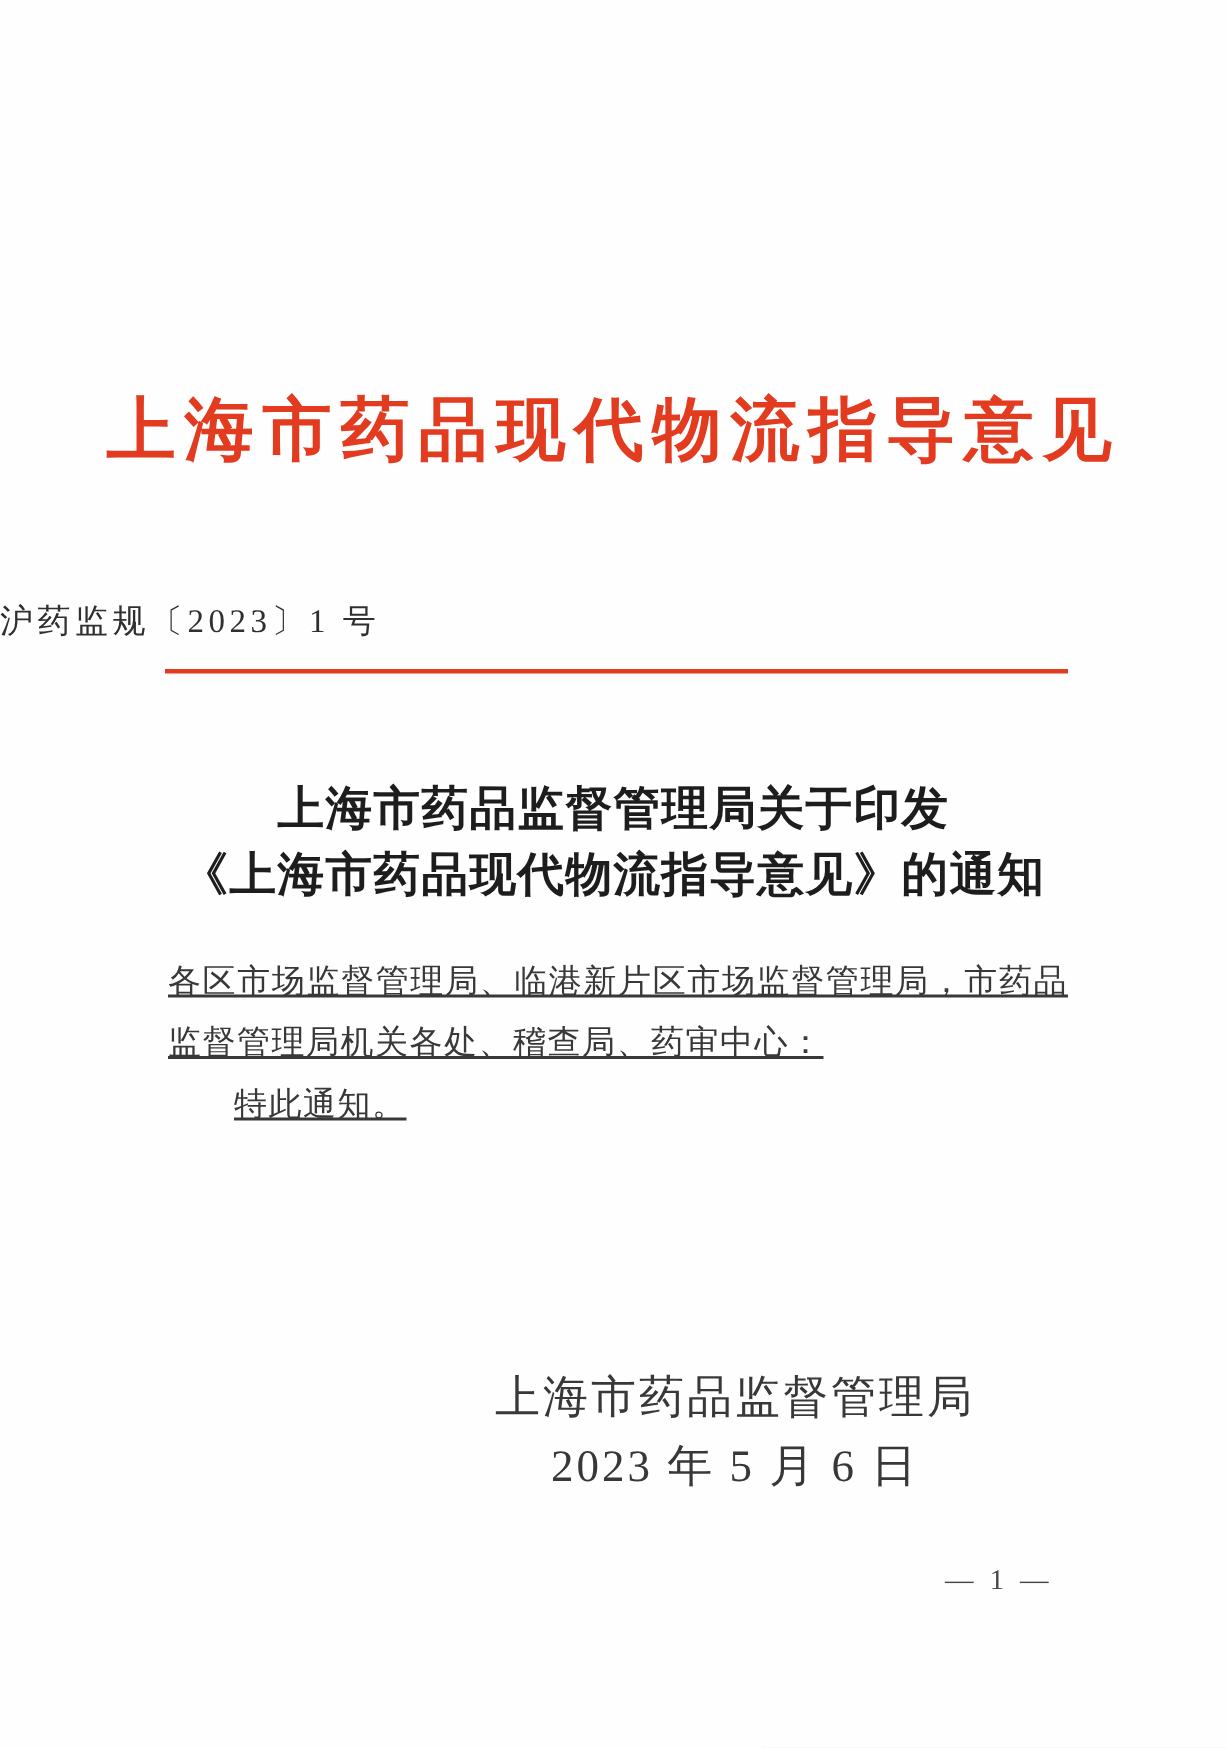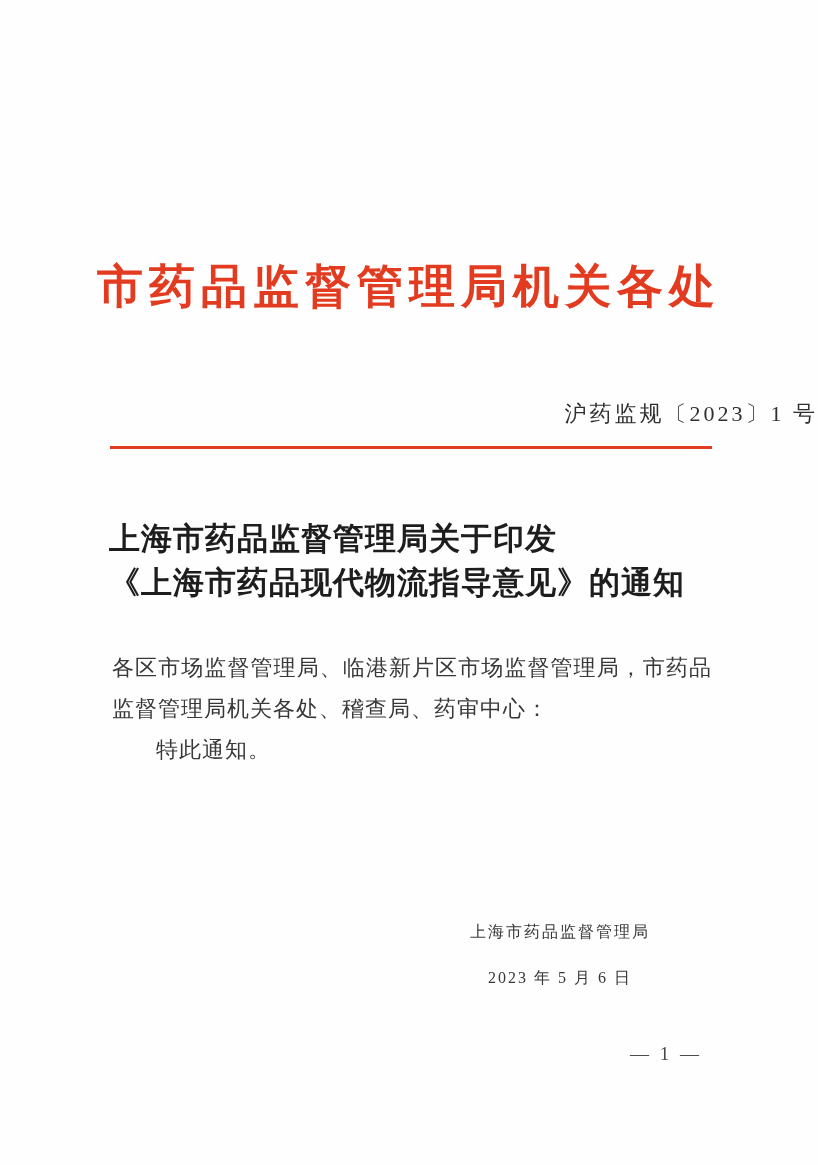--- a/index.html
+++ b/index.html
@@ -26,63 +26,65 @@
     font-weight: bold;
     letter-spacing: 6px;
     color: #e23b20;
     white-space: nowrap;
   }
   .doc-number {
     position: absolute;
     top: 399px;
     left: 0;
     width: 100%;
-    text-align: right;
+    text-align: left;
     font-size: 22px;
     letter-spacing: 3px;
     color: #2f2f2f;
   }
   .red-rule {
     position: absolute;
     top: 446px;
     left: 110px;
     width: 602px;
     height: 3px;
     background: #e23b20;
   }
   .doc-title {
     position: absolute;
     top: 517px;
     left: 109px;
     width: 600px;
+    text-align: center;
     font-size: 31px;
     font-weight: bold;
     line-height: 44px;
     color: #1d1d1d;
     letter-spacing: 1px;
   }
   .body-text {
     position: absolute;
-    top: 647px;
+    top: 633px;
     left: 112px;
     width: 600px;
     font-size: 22px;
     line-height: 41px;
     color: #383838;
     text-align: justify;
     letter-spacing: 1px;
+    text-decoration: underline;
   }
   .body-text p { margin: 0; }
   .body-text p.indent { text-indent: 2em; }
   .signature-block {
     position: absolute;
     top: 909px;
     right: 168px;
     text-align: center;
-    font-size: 16px;
+    font-size: 30px;
     line-height: 46px;
     color: #383838;
     letter-spacing: 2px;
   }
   .disclosure {
     position: absolute;
     top: 997px;
     left: 164px;
     font-size: 22px;
     color: #383838;
@@ -95,21 +97,21 @@
     font-size: 19px;
     color: #474747;
     letter-spacing: 3px;
   }
 </style>
 </head>
 <body>
 
 <div class="page">
 
-  <div class="red-header">市药品监督管理局机关各处</div>
+  <div class="red-header">上海市药品现代物流指导意见</div>
 
   <div class="doc-number">沪药监规〔2023〕1 号</div>
 
   <div class="red-rule"></div>
 
   <div class="doc-title">
     <div>上海市药品监督管理局关于印发</div>
     <div>《上海市药品现代物流指导意见》的通知</div>
   </div>
 

